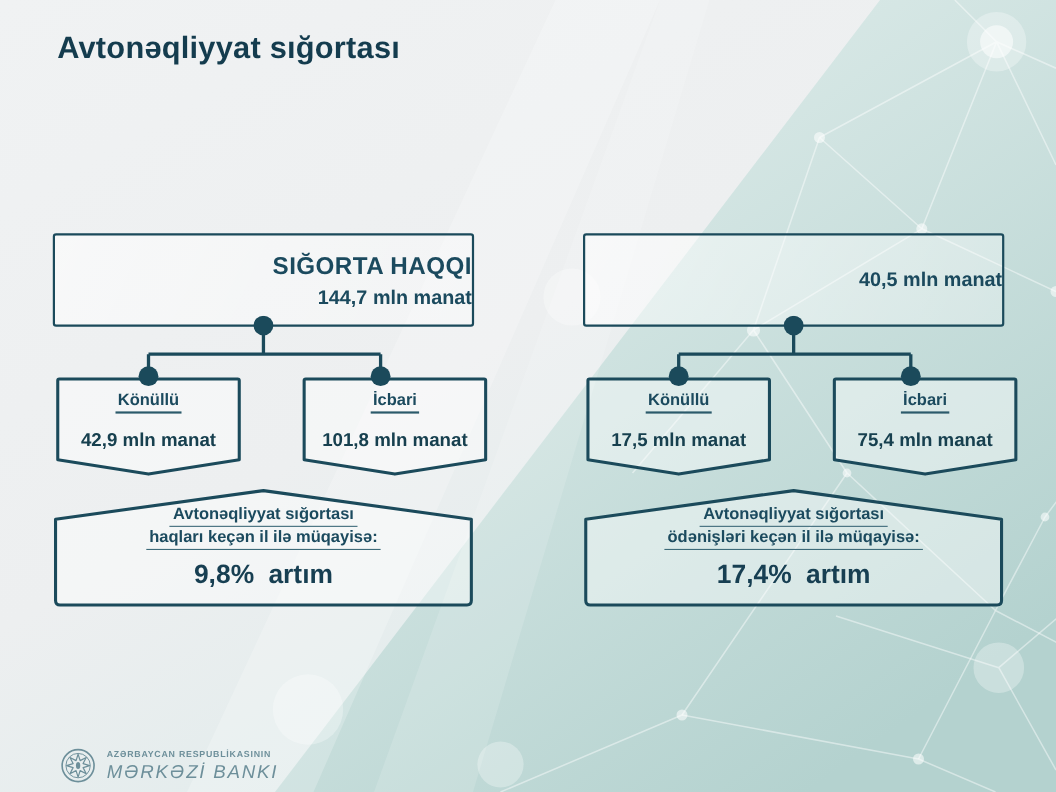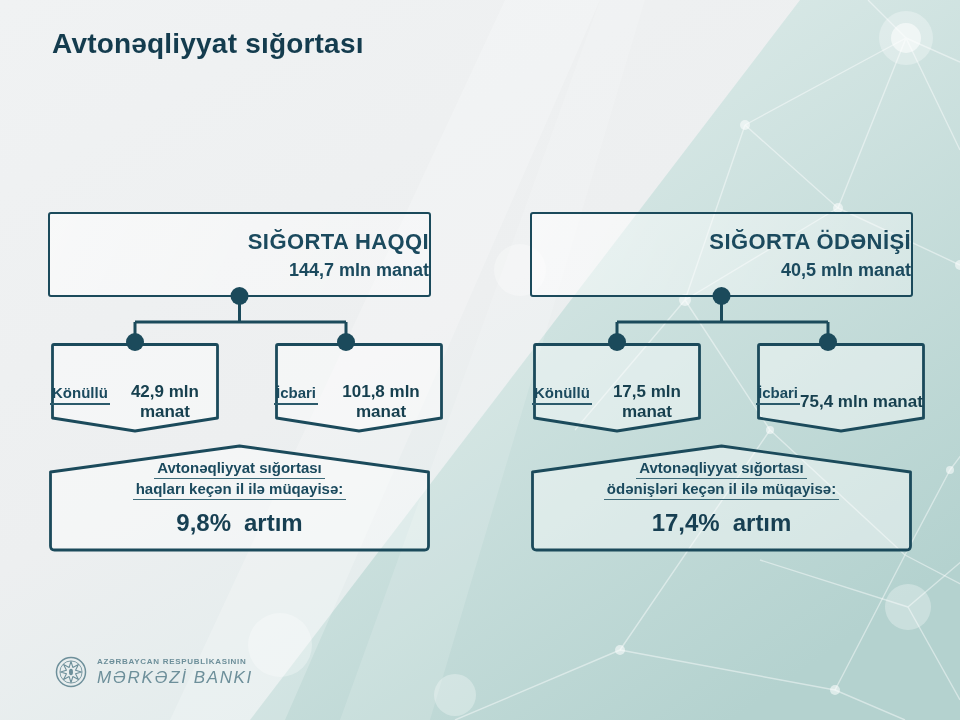--- a/index.html
+++ b/index.html
@@ -35,38 +35,38 @@
   .root-label{font-size:22px;font-weight:bold;color:#1b4a5e;letter-spacing:.4px;}
   .root-value{font-size:18px;font-weight:bold;color:#1b4a5e;}
 
   .connector{position:absolute;left:50px;top:75px;z-index:3;}
 
   .child{position:absolute;top:130px;width:170px;height:92px;}
   .child--a{left:2px;}
   .child--b{left:226px;}
   .child-shape,.banner-shape{position:absolute;left:0;top:0;}
   .shape-path{fill:rgba(255,255,255,.42);stroke:var(--accent);stroke-width:2.8;stroke-linejoin:round;}
-  .child-text{position:absolute;inset:0;display:flex;flex-direction:row;align-items:center;padding-top:13px;}
+  .child-text{position:absolute;inset:0;display:flex;flex-direction:column;align-items:center;padding-top:13px;}
   .child-label{
     font-size:15px;font-weight:bold;color:#1b4a5e;
     border-bottom:2px solid #2b5a6b;padding:0 2px 2px;
   }
   .child-value{margin-top:14px;font-size:17px;font-weight:bold;color:#17404f;text-align:center;}
 
   .banner{position:absolute;left:0;top:231px;width:383px;height:110px;}
   .banner-text{position:absolute;inset:0;display:flex;flex-direction:column;align-items:center;padding-top:15px;line-height:19px;}
   .banner-line{
     font-size:15px;font-weight:bold;color:#1b4a5e;
     border-bottom:1.5px solid #3d6a79;padding:0 3px 1px;
   }
   .banner-value{margin-top:13px;font-size:24px;font-weight:bold;color:#173f52;}
   .banner-value .suffix{margin-left:13px;}
 
   
-  .footer{position:absolute;left:55px;top:656px;display:flex;align-items:center;z-index:2;}
+  .footer{position:absolute;left:55px;top:680px;display:flex;align-items:center;z-index:2;}
   .footer .emblem{flex:0 0 auto;}
   .footer-text{margin-left:10px;color:var(--footer);}
   .footer-line1{font-size:8px;letter-spacing:.7px;font-weight:bold;}
   .footer-line2{font-size:17px;letter-spacing:1.6px;margin-top:2px;font-style:italic;}
 </style>
 </head>
 <body>
 
 <div class="canvas">
 
@@ -153,21 +153,20 @@
         <span class="banner-line">haqları keçən il ilə müqayisə:</span>
         <div class="banner-value">
           <span>9,8%</span><span class="suffix">artım</span>
         </div>
       </div>
     </div>
   </section>
 
   <section class="tree tree--right">
     <div class="root-box">
-      <div class="root-label">SIĞORTA ÖDƏNİŞİ</div>
       <div class="root-value">40,5 mln manat</div>
     </div>
 
     <svg class="connector" width="280" height="70" viewBox="0 0 280 70" aria-hidden="true">
       <path d="M141.5 9 L141.5 35 M37 35 L248 35 M37 35 L37 55 M248 35 L248 55" stroke="#1b4a5b" stroke-width="3" fill="none"></path>
       <circle cx="141.5" cy="9" r="9" fill="#1b4a5b"></circle>
       <circle cx="37" cy="55" r="9" fill="#1b4a5b"></circle>
       <circle cx="248" cy="55" r="9" fill="#1b4a5b"></circle>
     </svg>
 

